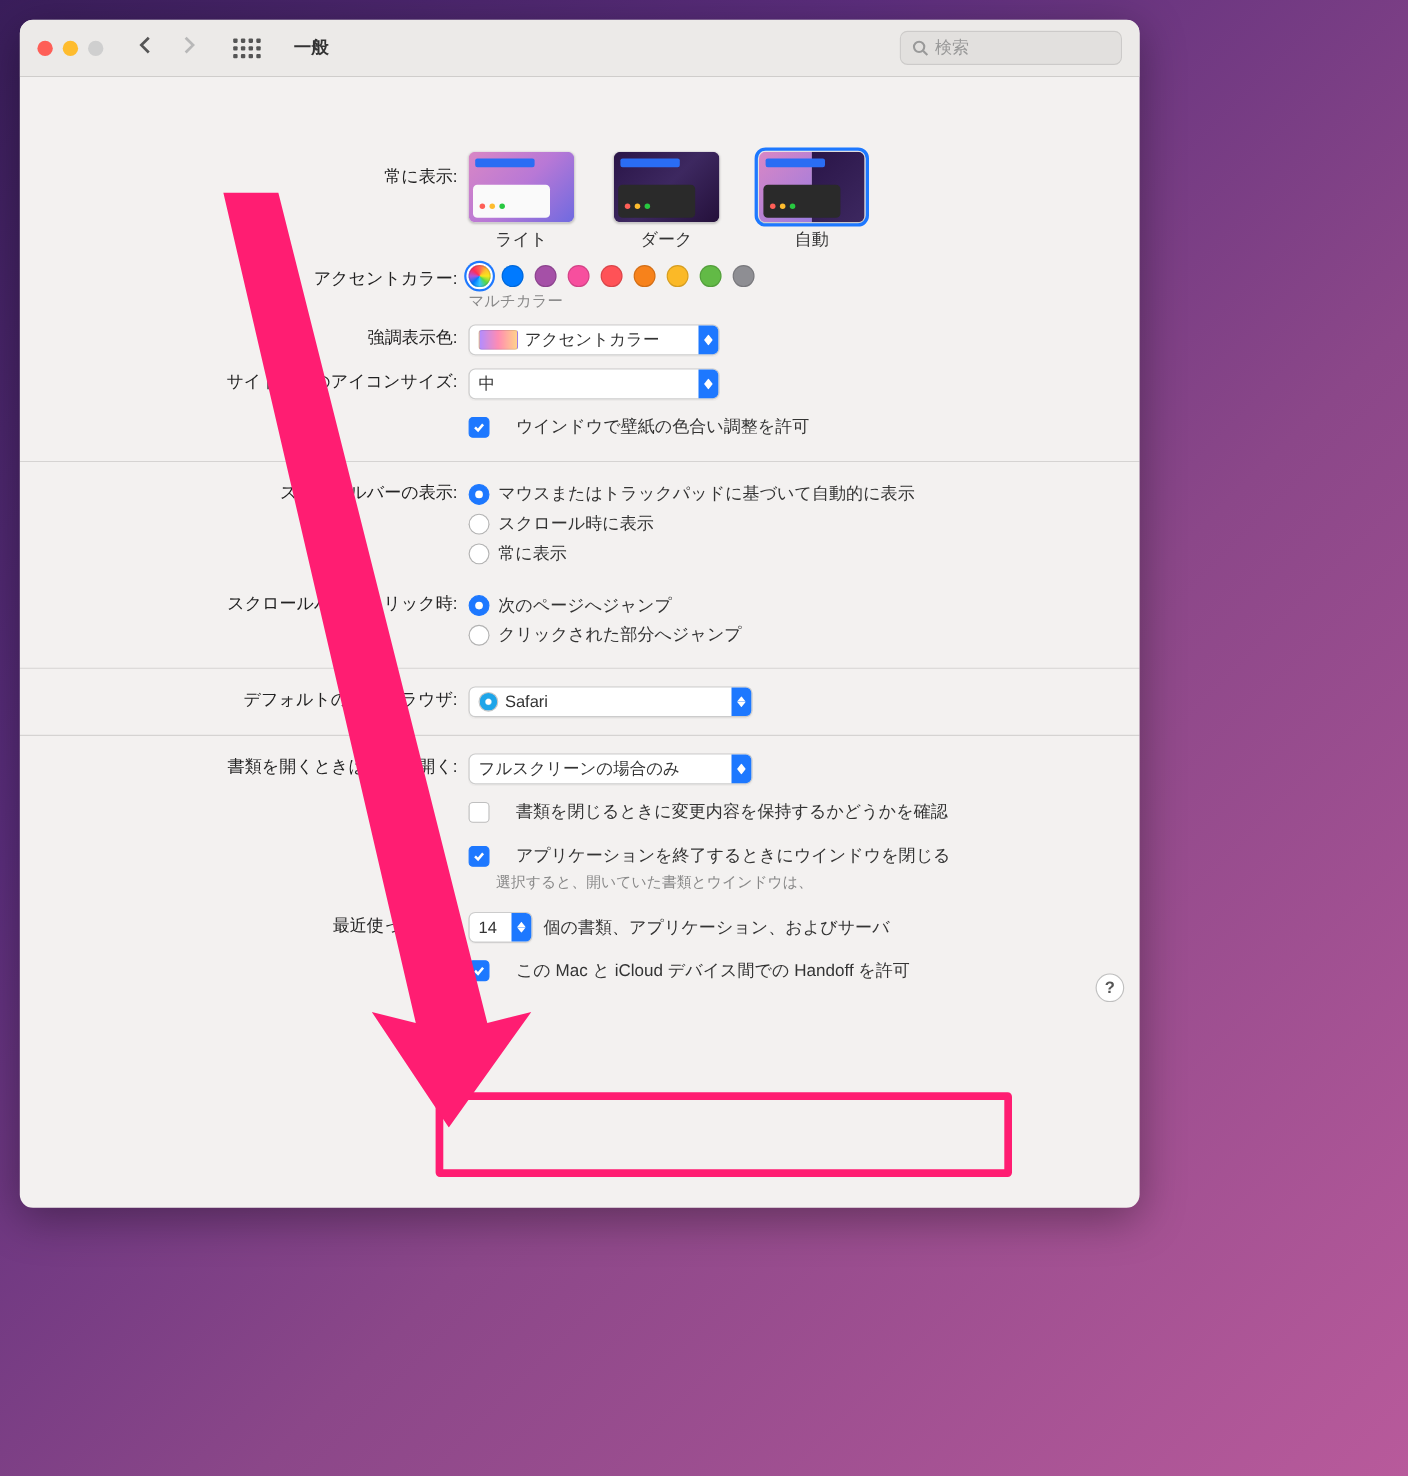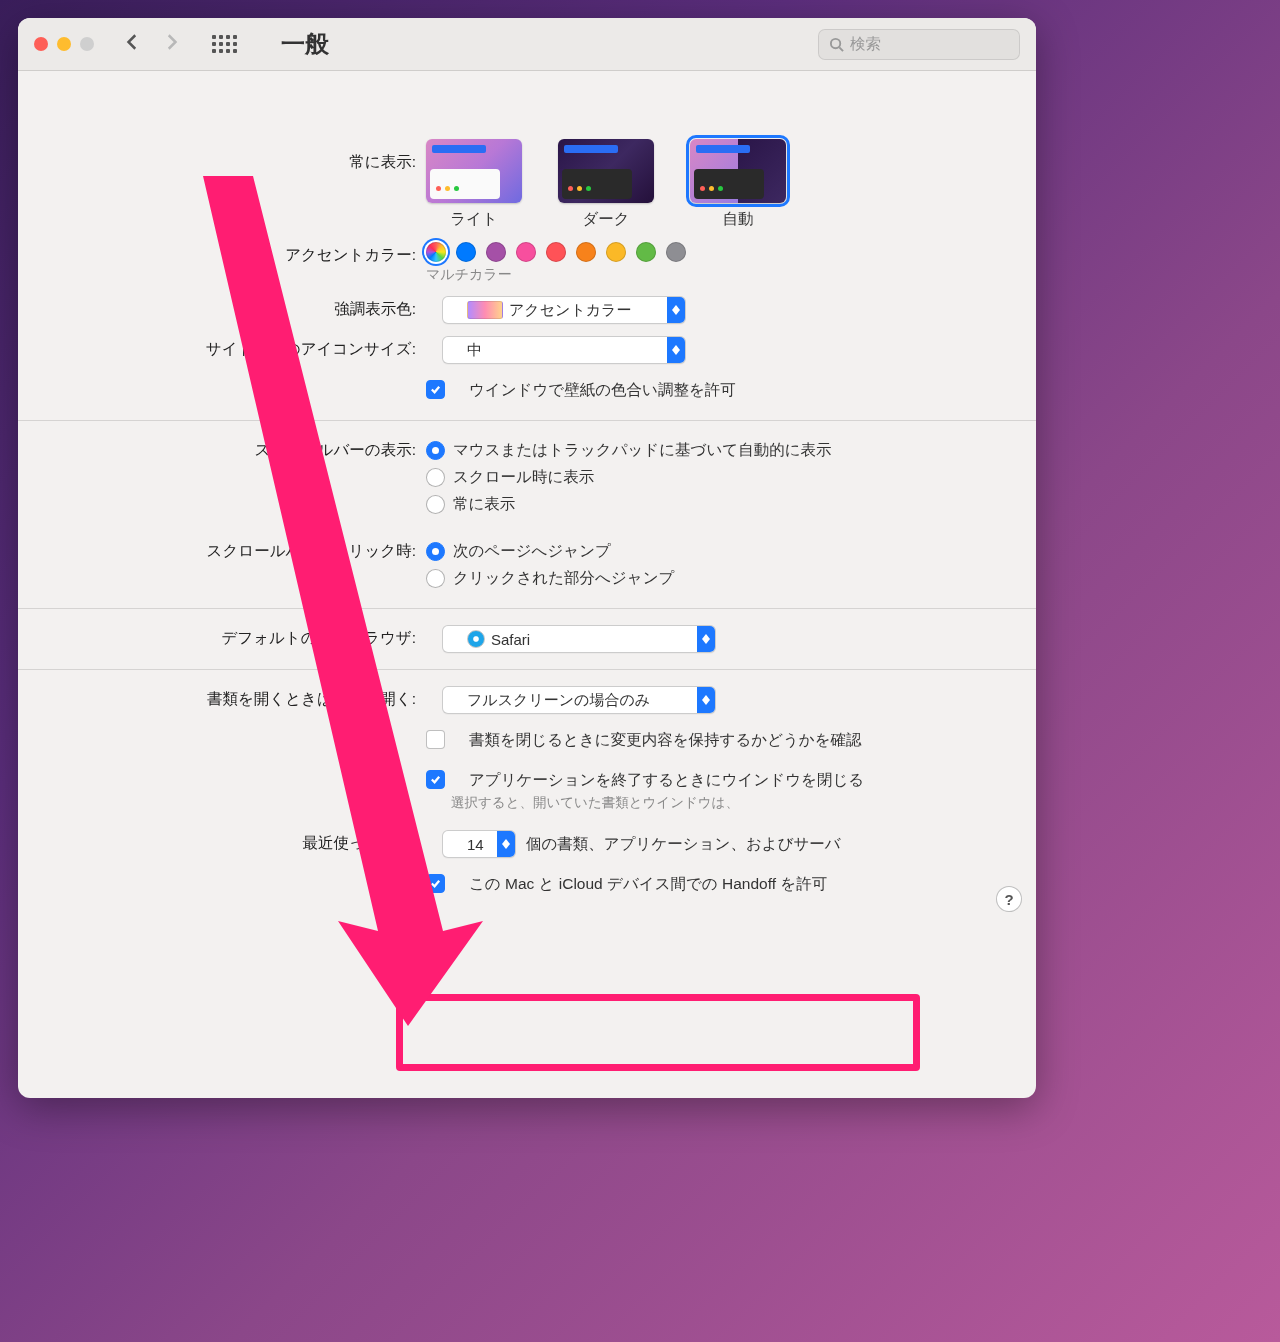--- a/index.html
+++ b/index.html
@@ -38,21 +38,21 @@
   .dot.yellow { background: #febc2e; }
   .dot.green { background: #cfcfcf; }
   .nav-arrows { display: flex; gap: 20px; margin-left: 14px; }
   .nav-arrows svg { width: 18px; height: 18px; stroke:#555; stroke-width:2.2; fill:none; }
   .nav-arrows .fwd svg { stroke:#b8b8b8; }
   .grid-icon {
     display:grid; grid-template-columns:repeat(4,4px); grid-auto-rows:4px; gap:3px;
     margin-left: 16px;
   }
   .grid-icon span { width:4px; height:4px; background:#555; border-radius:1px; }
-  .title { font-size: 24px; font-weight: 600; margin-left: 28px; color:#333; }
+  .title { font-size: 16px; font-weight: 600; margin-left: 14px; color:#333; }
   .spacer { flex: 1; }
   .search {
     display:flex; align-items:center; gap:6px;
     background: rgba(0,0,0,0.04); border: 1px solid rgba(0,0,0,0.1);
     border-radius: 7px; padding: 4px 10px; width: 180px; color:#999;
   }
   .search svg { width:15px; height:15px; stroke:#999; stroke-width:2; fill:none; }
 
   .content { padding: 14px 0 20px 0; font-size:15.5px; color:#333; position:relative; }
   .row {
@@ -91,23 +91,22 @@
   .swatches{ display:flex; gap:10px; align-items:center; }
   .sw { width:20px; height:20px; border-radius:50%; box-shadow:inset 0 0 0 1px rgba(0,0,0,.15); }
   .sw.multi{background:conic-gradient(#fe5f57,#ffbd2e,#f8e71c,#55d84a,#32c5ff,#007aff,#af52de,#ff2d55,#fe5f57);
             box-shadow:0 0 0 2px #fff, 0 0 0 4px #1d78ff,inset 0 0 0 1px rgba(0,0,0,.1);}
   .sublabel{ color:#888; font-size:14px; margin-top:4px; }
 
   
   .select {
     display:inline-flex; align-items:center; justify-content:space-between;
     background:#fff; border:1px solid rgba(0,0,0,0.2); border-radius:6px;
-    height:26px; padding:0 0 0 24px; min-width:110px; box-shadow:0 1px 1px rgba(0,0,0,0.03);
+    height:26px; padding:0 0 0 8px; min-width:110px; box-shadow:0 1px 1px rgba(0,0,0,0.03);
     font-size:15px;
-    margin-left:16px;
   }
   .select.small{min-width:48px;}
   .select .val{padding-right:6px; display:flex; align-items:center; gap:6px;}
   .select .arrows {
     background:#1d78ff; width:18px; height:26px; border-radius:0 5px 5px 0;
     display:flex; flex-direction:column; align-items:center; justify-content:center;
     color:#fff;
   }
   .select .arrows svg{width:8px;height:5px;fill:#fff;}
   .gradient-chip{width:34px; height:16px; border-radius:3px; background:linear-gradient(90deg,#b28cff,#ff8cb2,#ffd28c); border:1px solid rgba(0,0,0,.1);}

